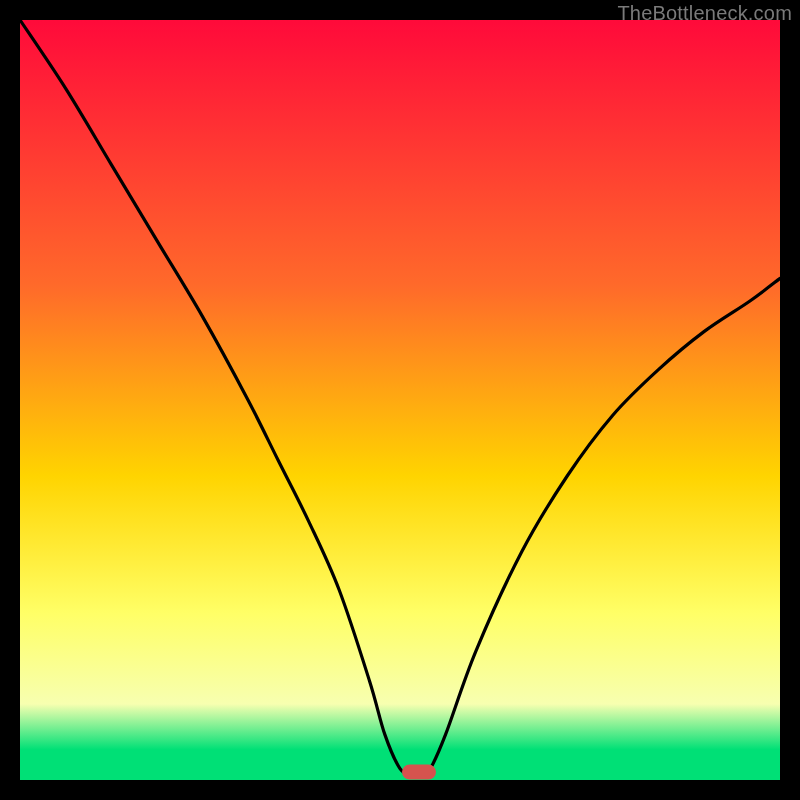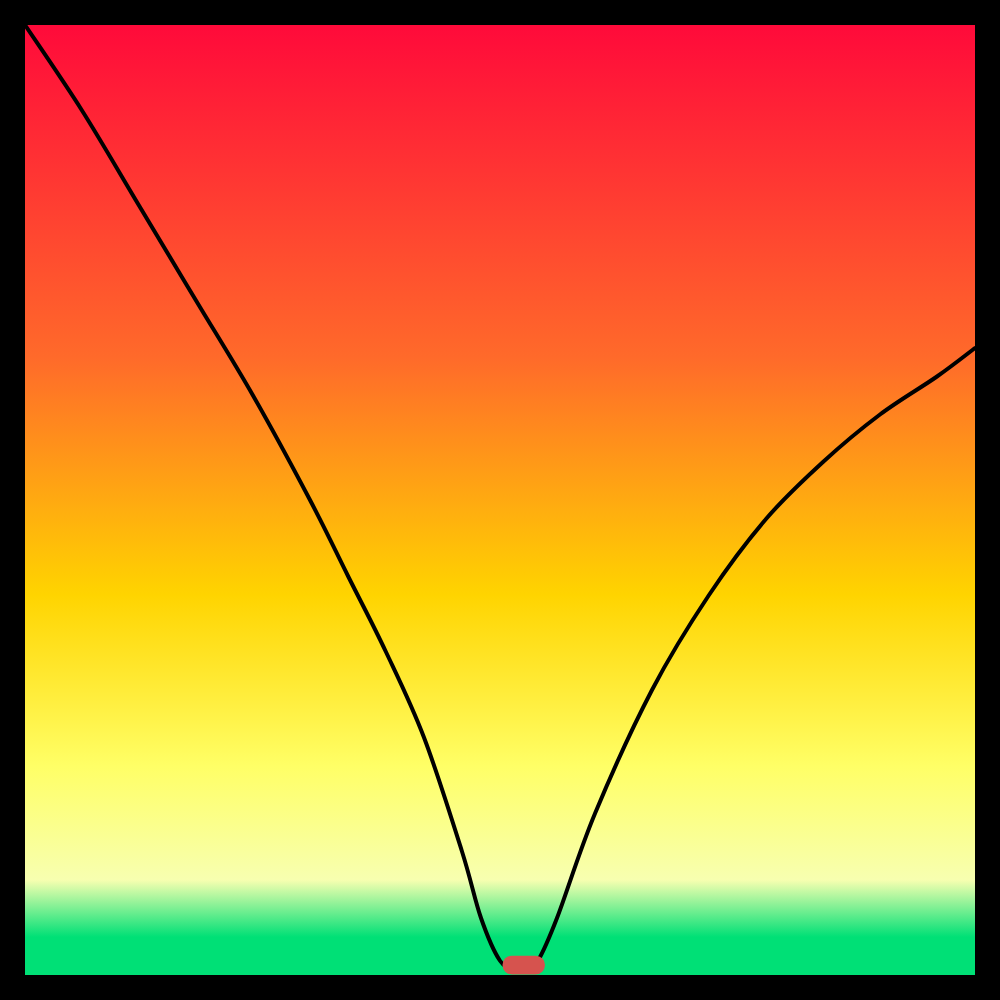--- a/index.html
+++ b/index.html
@@ -39,20 +39,21 @@
     height: 15px;
     border-radius: 8px;
     transform: translate(-50%, -50%);
   }
 </style>
 </head>
 <body>
 
 <div class="stage">
 
+  <div class="attribution">TheBottleneck.com</div>
 
   <svg class="plot" viewBox="0 0 760 760" preserveAspectRatio="none">
     <defs>
       <linearGradient id="bg" x1="0" y1="0" x2="0" y2="1">
         <stop id="g0" offset="0%" stop-color="#ff0a3a"></stop>
         <stop id="g1" offset="35%" stop-color="#ff6a2a"></stop>
         <stop id="g2" offset="60%" stop-color="#ffd400"></stop>
         <stop id="g3" offset="78%" stop-color="#ffff66"></stop>
         <stop id="g4" offset="90%" stop-color="#f7ffb0"></stop>
         <stop id="g5" offset="96%" stop-color="#00e076"></stop>

